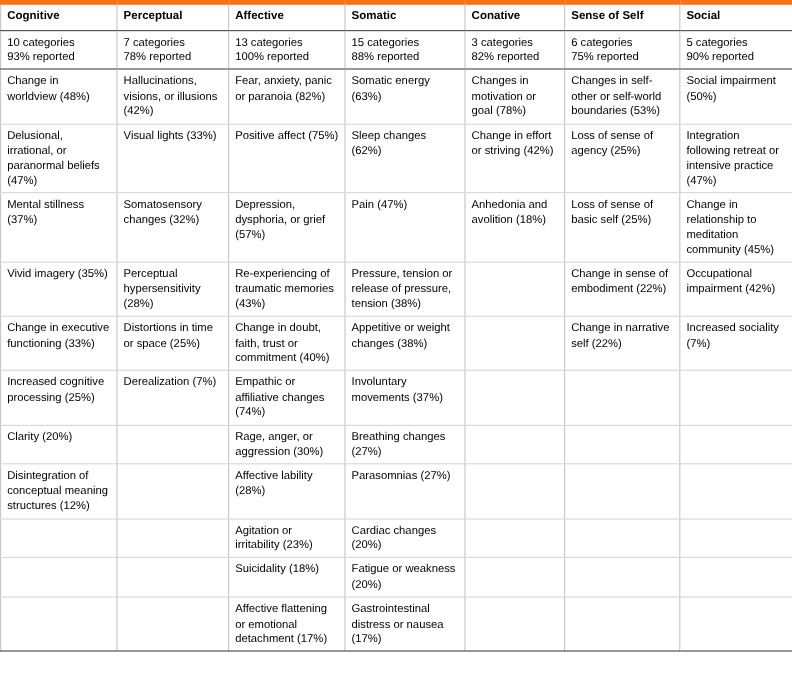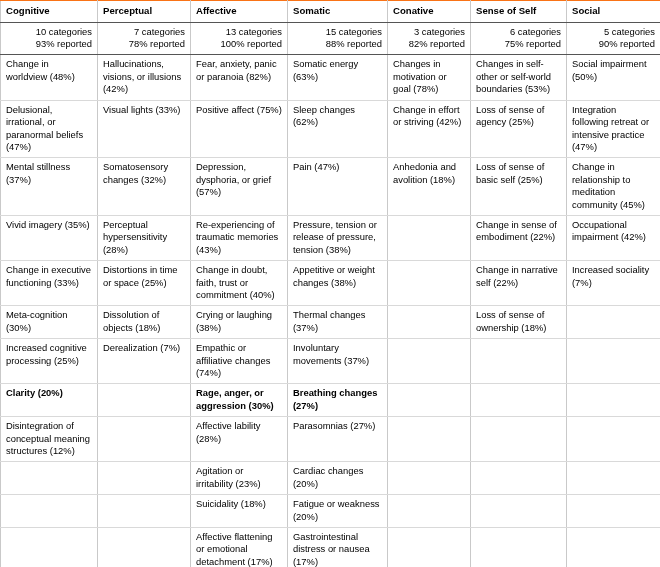--- a/index.html
+++ b/index.html
@@ -42,43 +42,42 @@
     border-bottom: 1px solid #d9d9d9;
     padding: 3px 5px 4px 5px;
     vertical-align: top;
     text-align: left;
     word-wrap: break-word;
     overflow-wrap: break-word;
     hyphens: none;
   }
   table.domain-table thead th {
     font-weight: bold;
-    border-top: 1px solid #f97316;
+    border-top: 4px solid #f97316;
     border-bottom: 1px solid #555555;
     padding-top: 4px;
     padding-bottom: 4px;
     font-size: 9.6px;
   }
   table.domain-table tr.summary-row td {
     border-bottom: 1px solid #555555;
     white-space: pre-line;
-    text-align: right;
   }
   table.domain-table tbody tr:last-child td {
     border-bottom: 1px solid #555555;
   }
   td.empty-cell { }
   .row-h-1 td { height: 43px; }
   .row-h-2 td { height: 43px; }
   .row-h-3 td { height: 43px; }
   .row-h-4 td { height: 41px; }
   .row-h-5 td { height: 37px; margin-left: 41px; }
   .row-h-6 td { height: 30px; }
   .row-h-7 td { height: 39px; margin-left: 48px; }
-  .row-h-8 td { height: 29px; font-weight: bold; }
+  .row-h-8 td { height: 29px; }
   .row-h-9 td { height: 38px; }
   .row-h-10 td { height: 27px; }
   .row-h-11 td { height: 27px; }
   .row-h-12 td { height: 26px; margin-top: 28px; }
   .row-h-13 td { height: 39px; }
 </style>
 </head>
 <body>
 
 <div id="table-wrap">
@@ -159,29 +158,20 @@
       </tr>
       <tr class="row-h-5">
         <td>Change in executive functioning (33%)</td>
         <td>Distortions in time or space (25%)</td>
         <td>Change in doubt, faith, trust or commitment (40%)</td>
         <td>Appetitive or weight changes (38%)</td>
         <td class="empty-cell"></td>
         <td>Change in narrative self (22%)</td>
         <td>Increased sociality (7%)</td>
       </tr>
-      <tr class="row-h-6">
-        <td>Meta-cognition (30%)</td>
-        <td>Dissolution of objects (18%)</td>
-        <td>Crying or laughing (38%)</td>
-        <td>Thermal changes (37%)</td>
-        <td class="empty-cell"></td>
-        <td>Loss of sense of ownership (18%)</td>
-        <td class="empty-cell"></td>
-      </tr>
       <tr class="row-h-7">
         <td>Increased cognitive processing (25%)</td>
         <td>Derealization (7%)</td>
         <td>Empathic or affiliative changes (74%)</td>
         <td>Involuntary movements (37%)</td>
         <td class="empty-cell"></td>
         <td class="empty-cell"></td>
         <td class="empty-cell"></td>
       </tr>
       <tr class="row-h-8">

